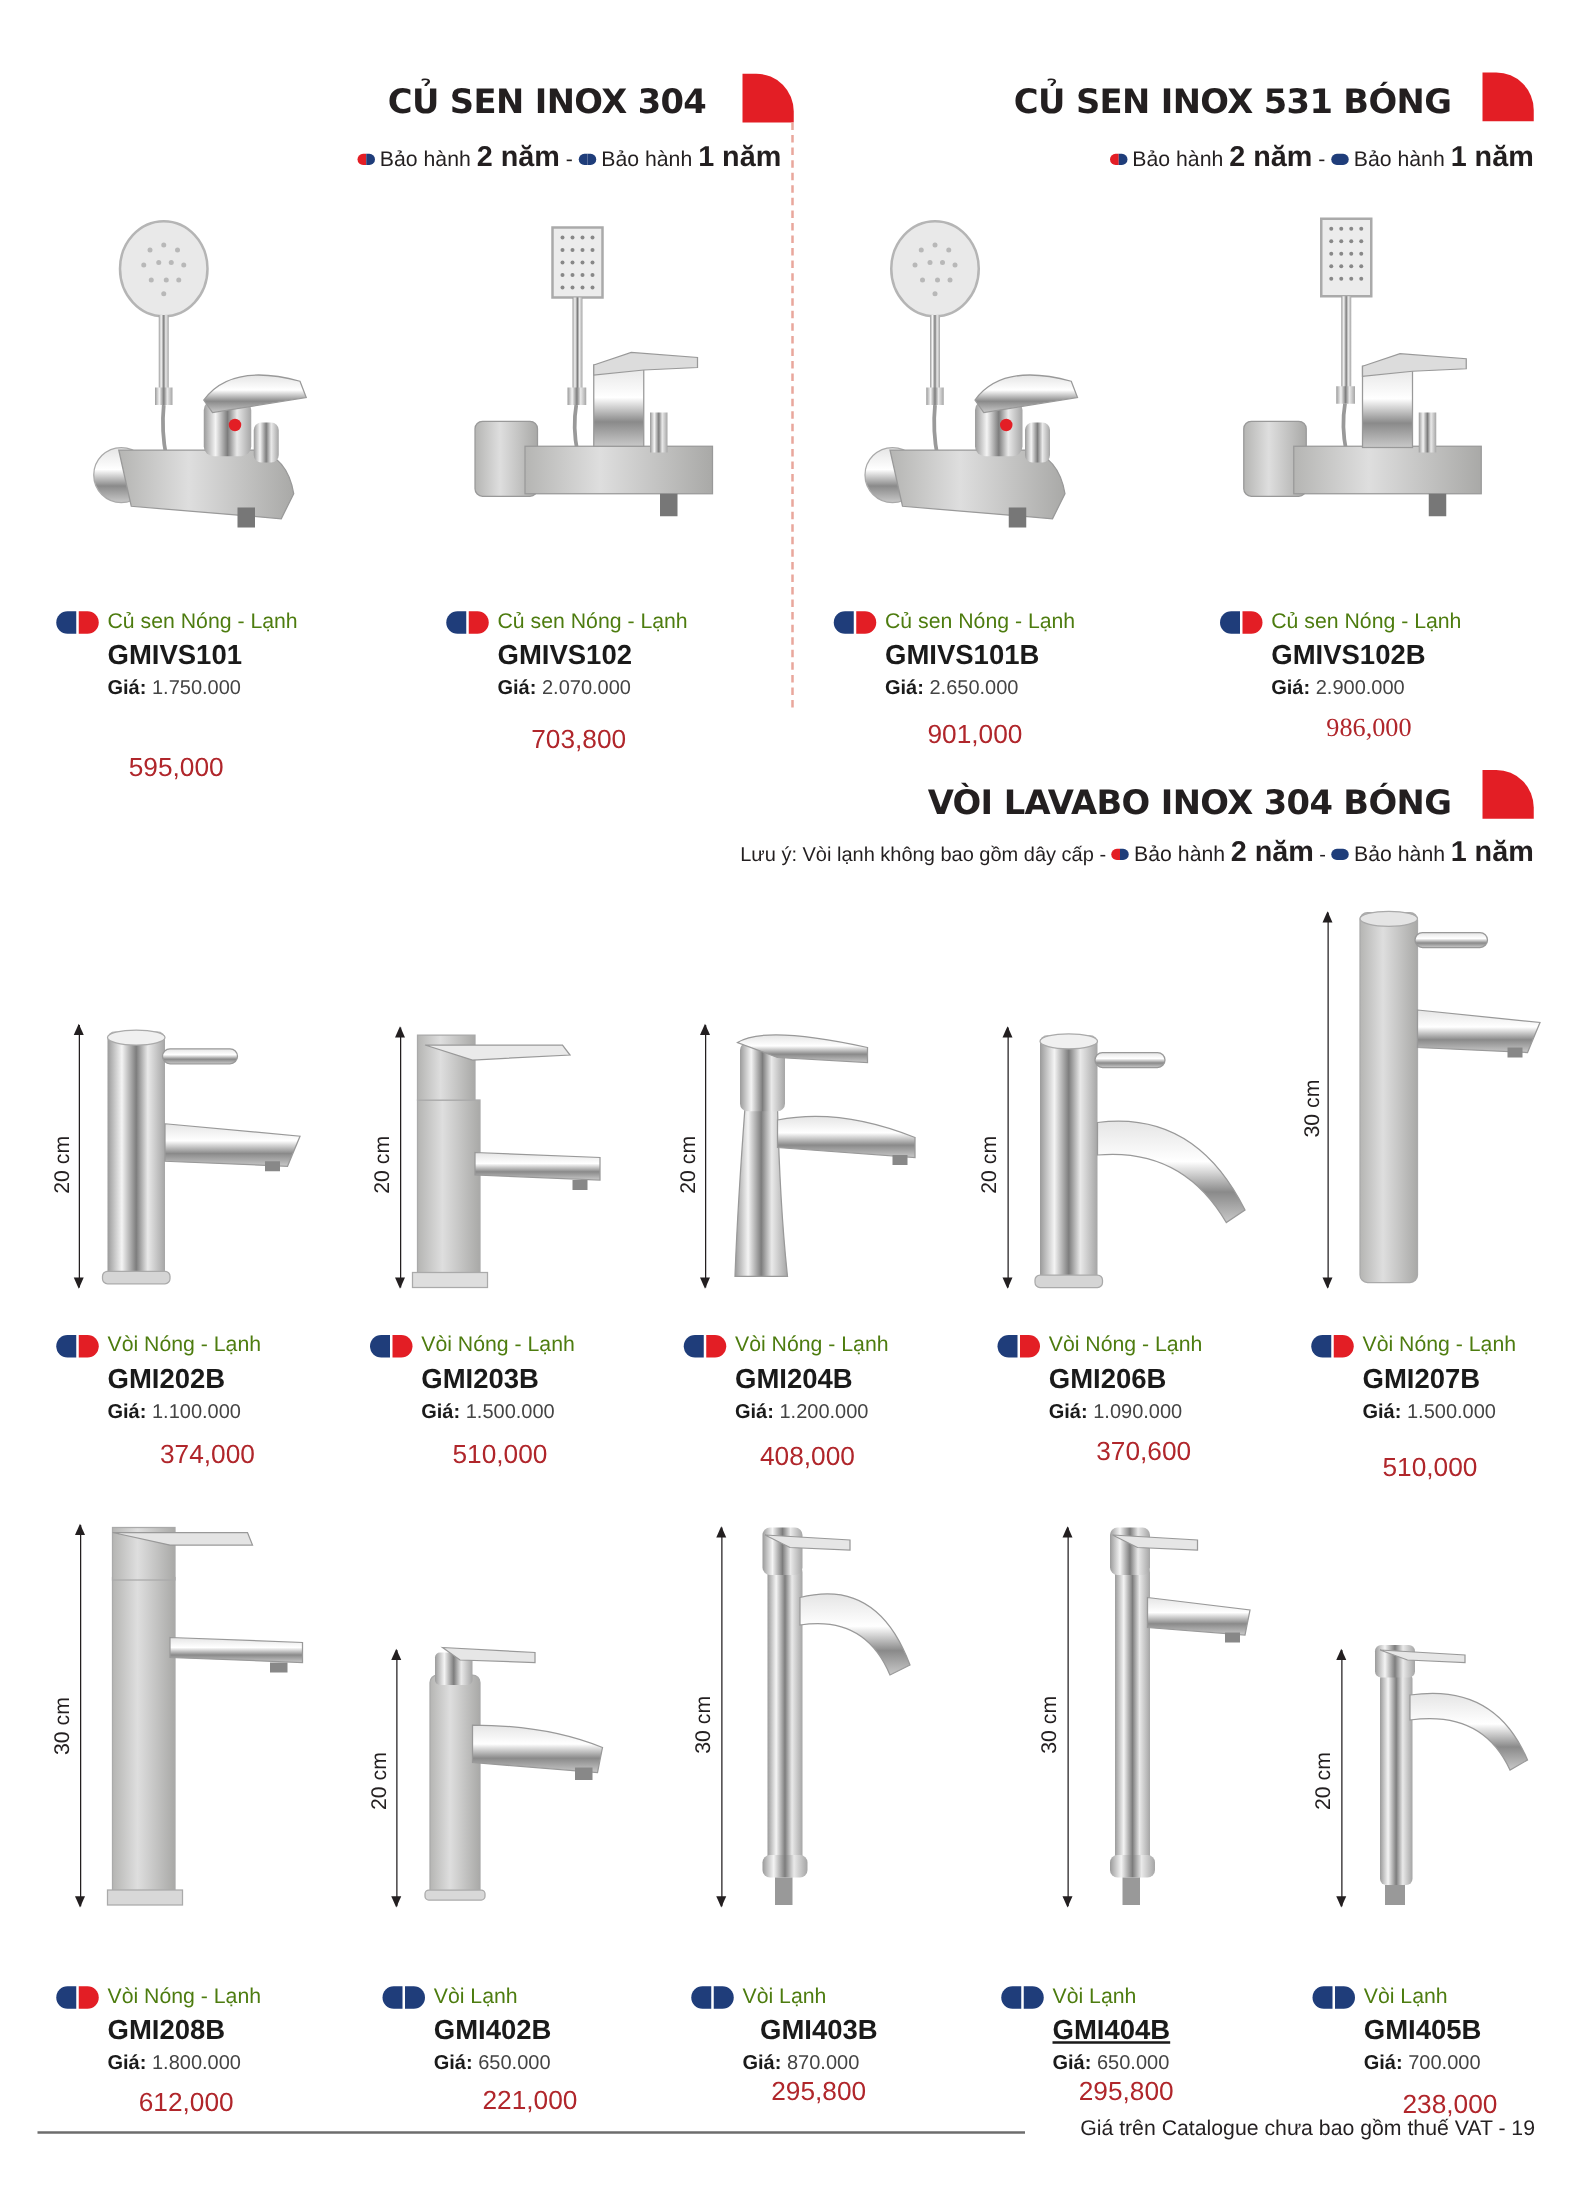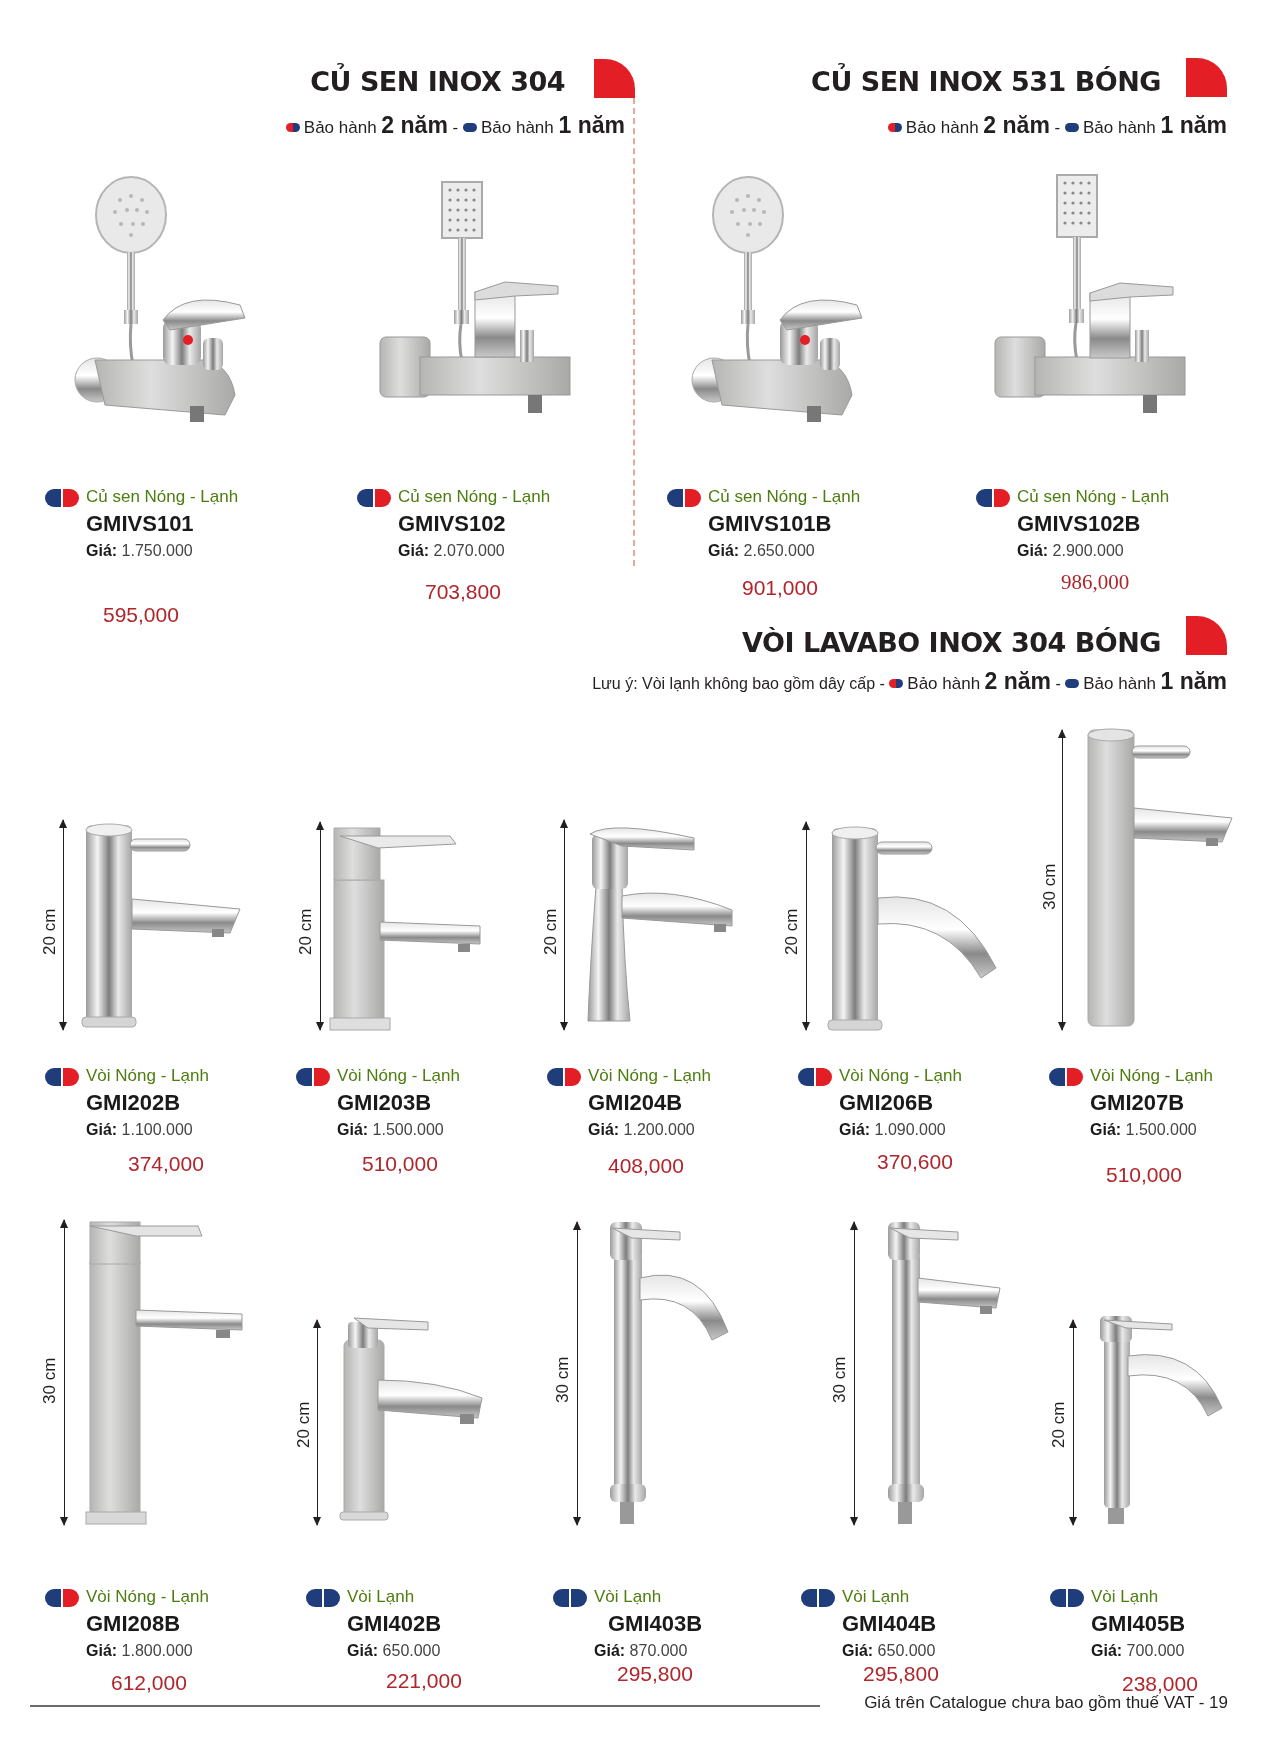--- a/index.html
+++ b/index.html
@@ -422,21 +422,21 @@
   <div class="pcode" style="left:41px; top:24px;margin-left:14px;">GMI403B</div>
   <div class="pprice" style="left:41px; top:55px;"><b>Giá:</b> <span>870.000</span></div>
   <div class="promo" style="left:64px; top:75px;">295,800</div>
 </div>
 <div class="prod-label" style="left:801px; top:1587px;">
   <div class="hc-icon cold" style="left:0; top:2px;">
       <span class="l"></span>
       <span class="r"></span>
     </div>
   <div class="ptype" style="left:41px; top:0;">Vòi Lạnh</div>
-  <div class="pcode" style="left:41px; top:24px;">GMI404B</div>
+  <div class="pcode" style="left:41px; top:24px;text-decoration:underline;">GMI404B</div>
   <div class="pprice" style="left:41px; top:55px;"><b>Giá:</b> <span>650.000</span></div>
   <div class="promo" style="left:62px; top:75px;">295,800</div>
 </div>
 <div class="prod-label" style="left:1050px; top:1587px;">
   <div class="hc-icon cold" style="left:0; top:2px;">
       <span class="l"></span>
       <span class="r"></span>
     </div>
   <div class="ptype" style="left:41px; top:0;">Vòi Lạnh</div>
   <div class="pcode" style="left:41px; top:24px;">GMI405B</div>

